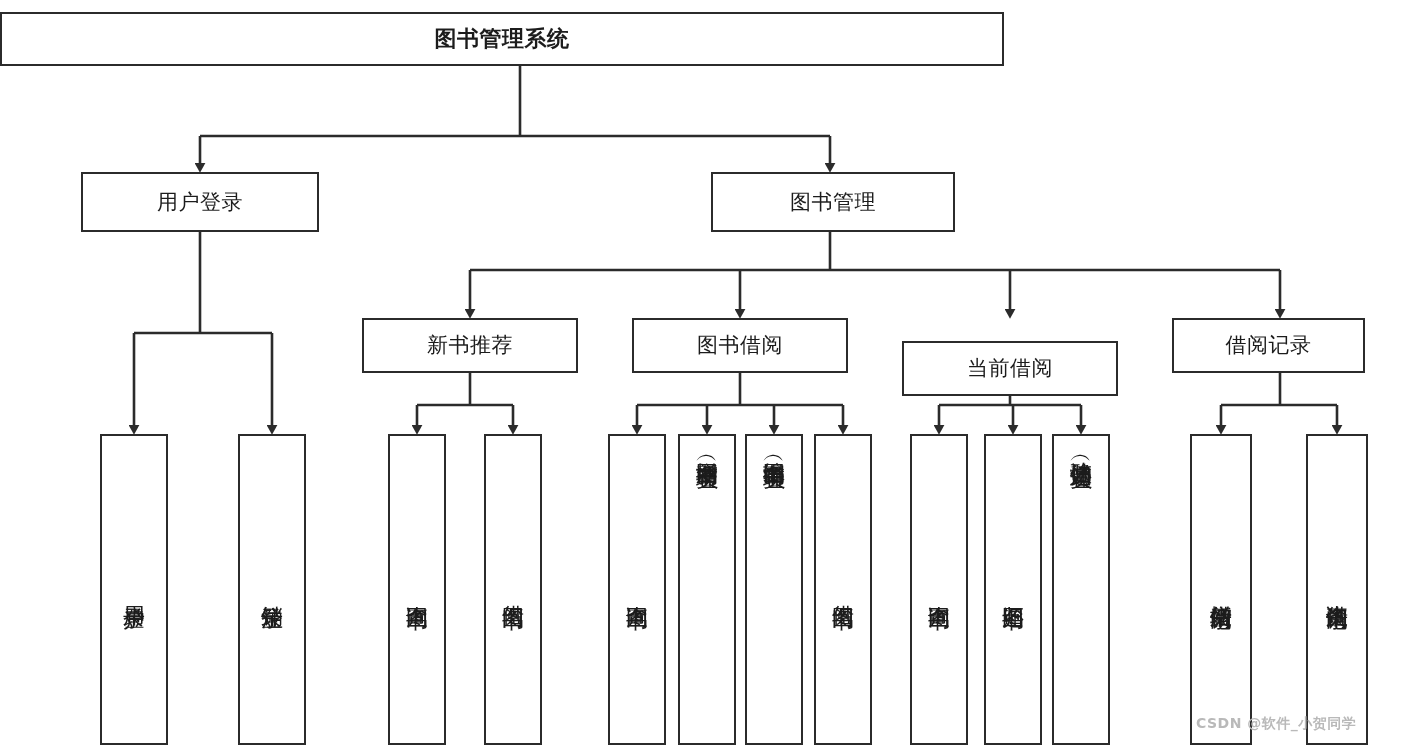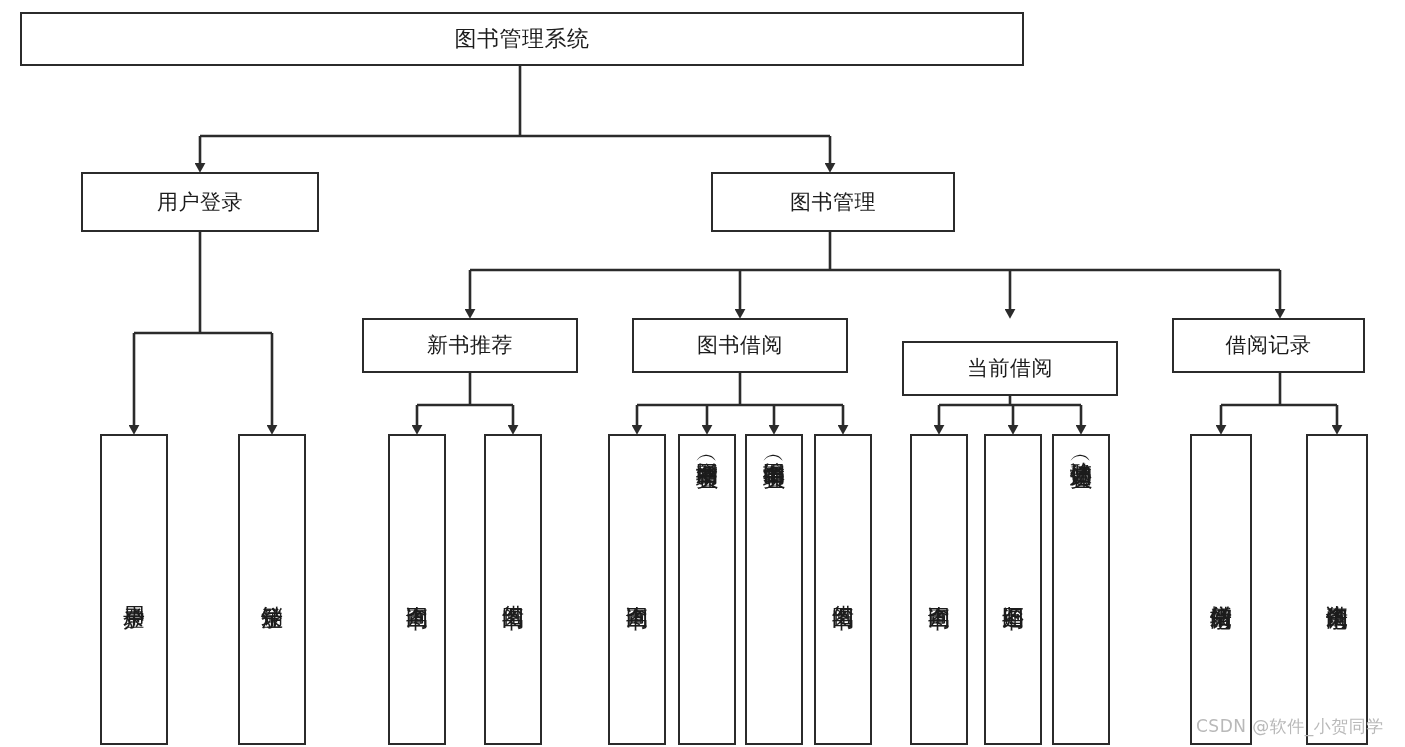--- a/index.html
+++ b/index.html
@@ -66,24 +66,25 @@
     white-space: nowrap;
     margin: 0 auto;
   }
   
   .node.vert.mid {
     align-items: center;
     padding-top: 0;
   }
   .watermark {
     position: absolute;
-    font-size: 17px;
+    font-size: 14px;
     color: #b9b9b9;
     white-space: nowrap;
     letter-spacing: 0.5px;
+    font-weight: bold;
   }
 </style>
 </head>
 <body>
 
 <div id="canvas">
 
   <svg id="edges" viewBox="0 0 1405 747" xmlns="http://www.w3.org/2000/svg">
     <defs>
       <marker id="arrow" markerWidth="10" markerHeight="11" refX="1.2" refY="5.5" orient="auto" markerUnits="userSpaceOnUse">
@@ -129,21 +130,21 @@
       <path d="M1013,405 L1013,426" marker-end="url(#arrow)"></path>
       <path d="M1081,405 L1081,426" marker-end="url(#arrow)"></path>
 
       <path d="M1280,373 L1280,405"></path>
       <path d="M1221,405 L1337,405"></path>
       <path d="M1221,405 L1221,426" marker-end="url(#arrow)"></path>
       <path d="M1337,405 L1337,426" marker-end="url(#arrow)"></path>
     </g>
   </svg>
 
-  <div class="node horiz root" style="left: 20px; top: 12px; width: 1004px; height: 54px;">
+  <div class="node horiz root" style="left: 0; top: 12px; width: 1004px; height: 54px; font-weight: bold;">
     <span class="lbl">图书管理系统</span>
   </div>
 
   <div class="node horiz" style="left: 81px; top: 172px; width: 238px; height: 60px;">
     <span class="lbl">用户登录</span>
   </div>
   <div class="node horiz" style="left: 711px; top: 172px; width: 244px; height: 60px;">
     <span class="lbl">图书管理</span>
   </div>
 

